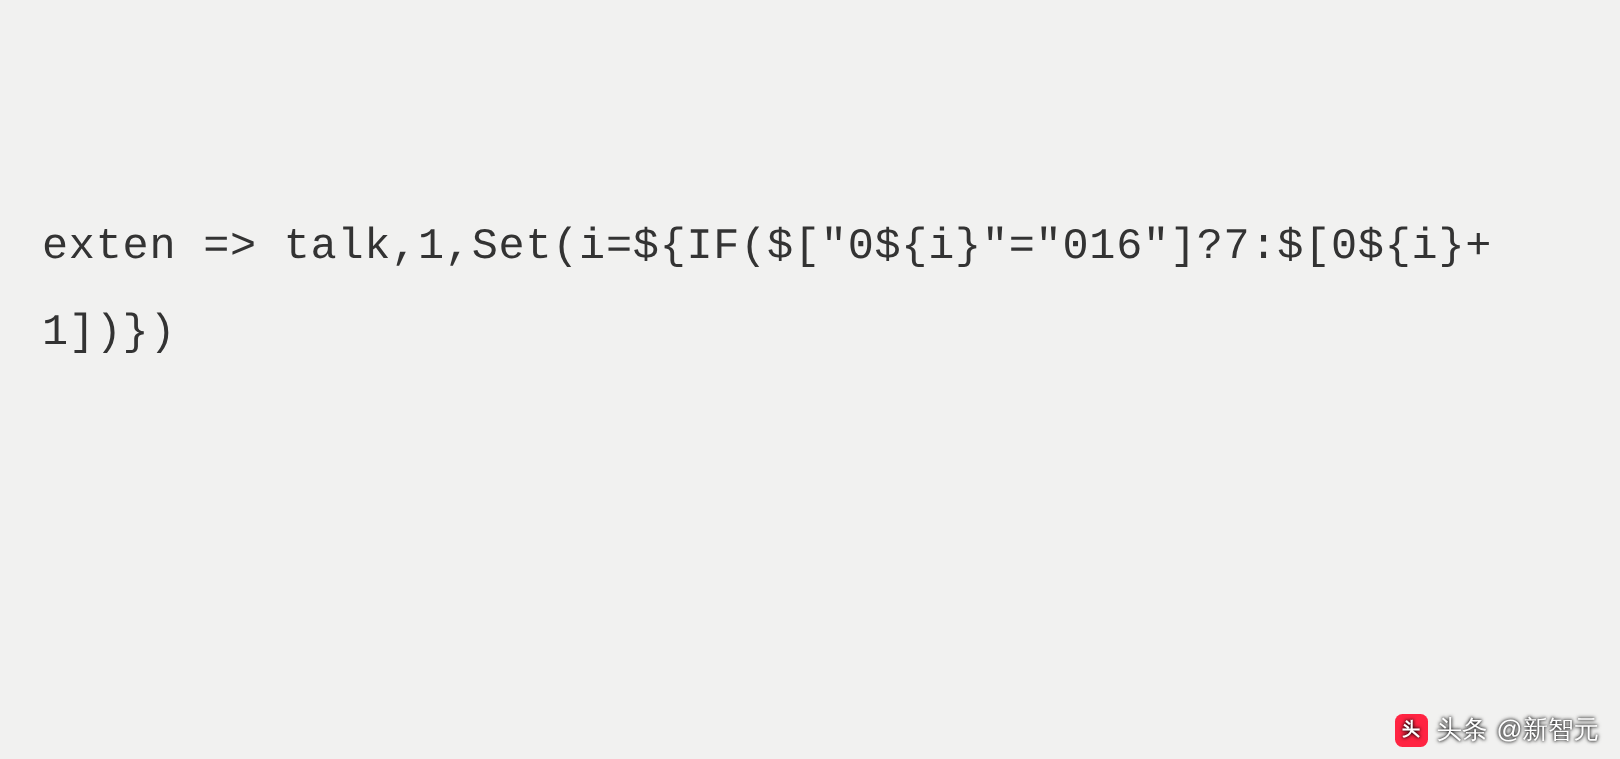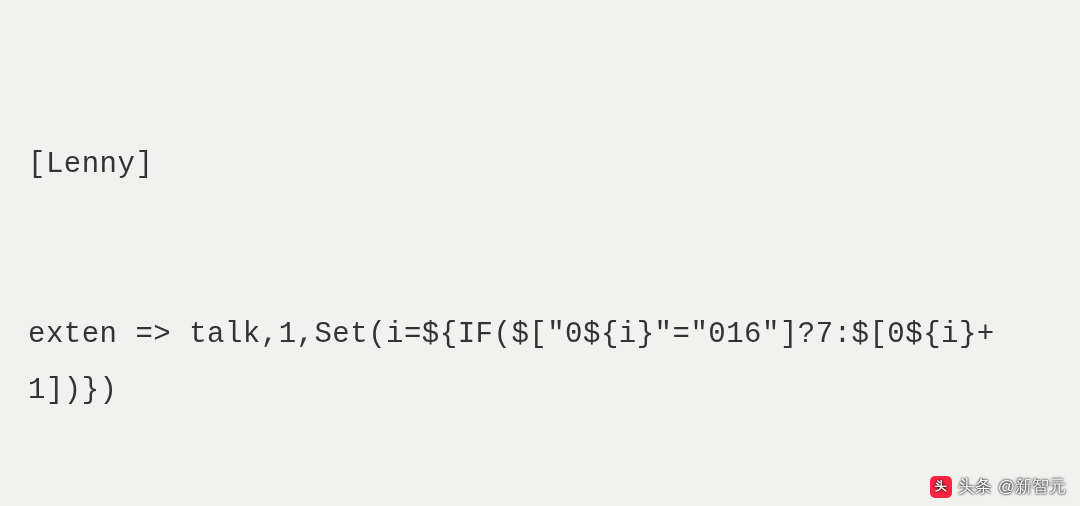--- a/index.html
+++ b/index.html
@@ -49,21 +49,20 @@
     color: #ffffff;
     font-size: 12px;
     font-weight: bold;
     font-family: sans-serif;
   }
 </style>
 </head>
 <body>
 
 <div class="code-block">
-  <div>[Lenny]</div>
   <div>exten =&gt; talk,1,Set(i=${IF($["0${i}"="016"]?7:$[0${i}+1])})</div>
   
   
   
 </div>
 
 <div class="watermark">
   <span class="icon">头</span>
   <span>头条</span>
   <span>@新智元</span>

